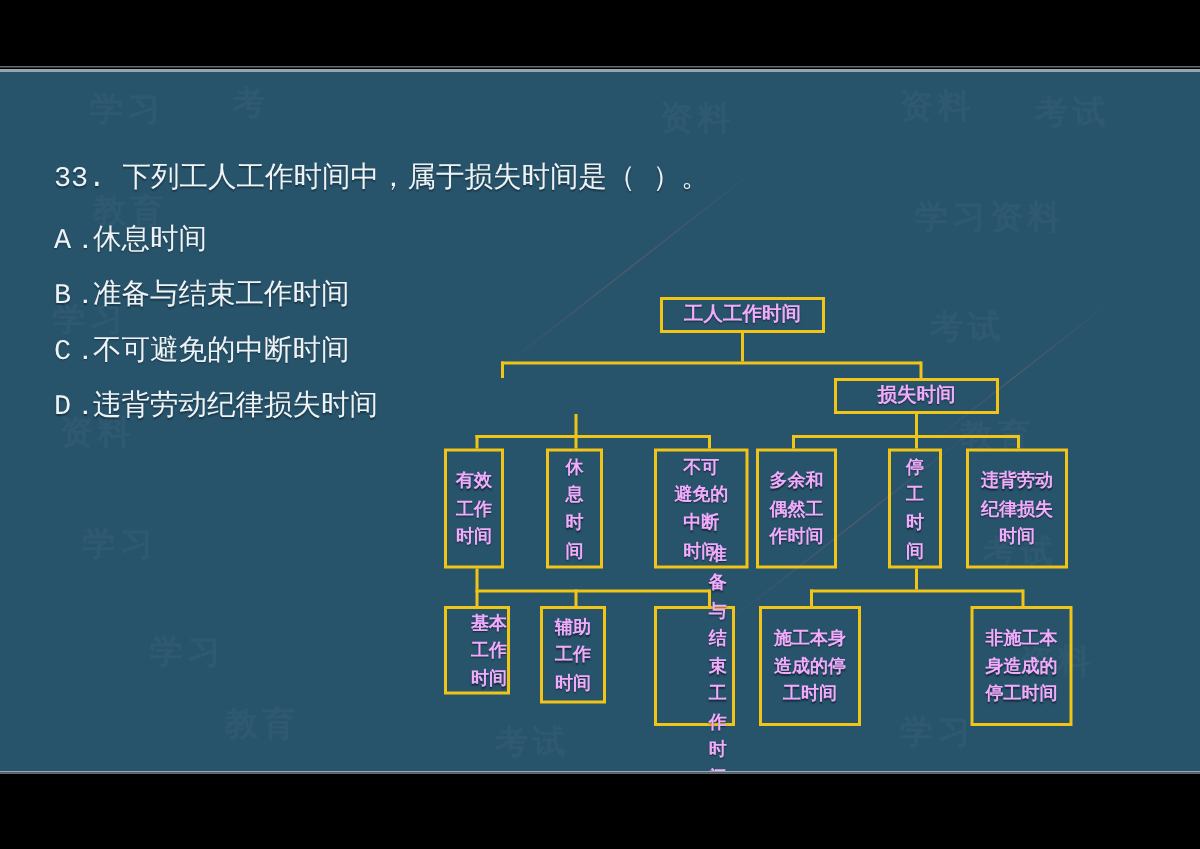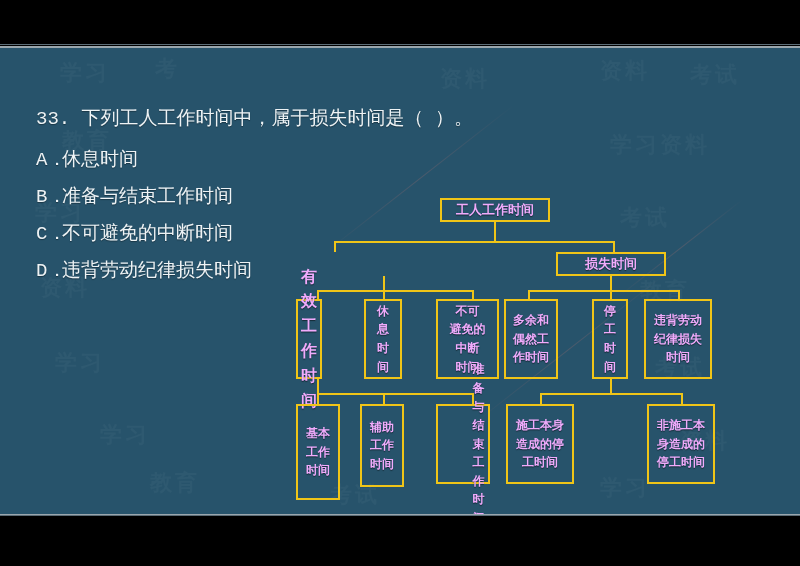--- a/index.html
+++ b/index.html
@@ -203,21 +203,21 @@
       <div class="ln lnv" style="left:325px; top:98px; height:11px;"></div>
 
       <div class="node h" style="left:268px; top:109px; width:110px; height:24px; font-size:13px;">损失时间</div>
 
       <div class="ln lnv" style="left:95px; top:133px; height:14px;"></div>
       <div class="ln lnh" style="left:29px; top:147px; width:156px;"></div>
       <div class="ln lnv" style="left:29px; top:147px; height:9px;"></div>
       <div class="ln lnv" style="left:95px; top:147px; height:9px;"></div>
       <div class="ln lnv" style="left:184px; top:147px; height:9px;"></div>
 
-      <div class="node" style="left:8px; top:156px; width:26px; height:80px; font-size:16px;">
+      <div class="node" style="left:8px; top:156px; width:40px; height:80px; font-size:12px;">
         <span style="white-space:pre-line;">有效
 工作
 时间</span>
       </div>
       <div class="node" style="left:76px; top:156px; width:38px; height:80px; font-size:12px;">
         <span style="white-space:pre-line;">休
 息
 时
 间</span>
       </div>
@@ -250,26 +250,26 @@
 纪律损失
 时间</span>
       </div>
 
       <div class="ln lnv" style="left:29px; top:236px; height:14px;"></div>
       <div class="ln lnh" style="left:29px; top:250px; width:156px;"></div>
       <div class="ln lnv" style="left:29px; top:250px; height:11px;"></div>
       <div class="ln lnv" style="left:95px; top:250px; height:11px;"></div>
       <div class="ln lnv" style="left:184px; top:250px; height:11px;"></div>
 
-      <div class="node" style="left:8px; top:261px; width:44px; height:96px; font-size:12px;">
+      <div class="node" style="left:8px; top:261px; width:44px; height:59px; font-size:12px;align-items:flex-end;">
         <span style="white-space:pre-line;">基本
 工作
 时间</span>
       </div>
-      <div class="node" style="left:72px; top:261px; width:44px; height:83px; font-size:12px;">
+      <div class="node" style="left:72px; top:261px; width:44px; height:65px; font-size:12px;">
         <span style="white-space:pre-line;">辅助
 工作
 时间</span>
       </div>
       <div class="node" style="left:148px; top:261px; width:54px; height:80px; font-size:12px;">
         <span style="white-space:pre-line;margin-left:31px;">准备与
 结束工
 作时间</span>
       </div>
 

